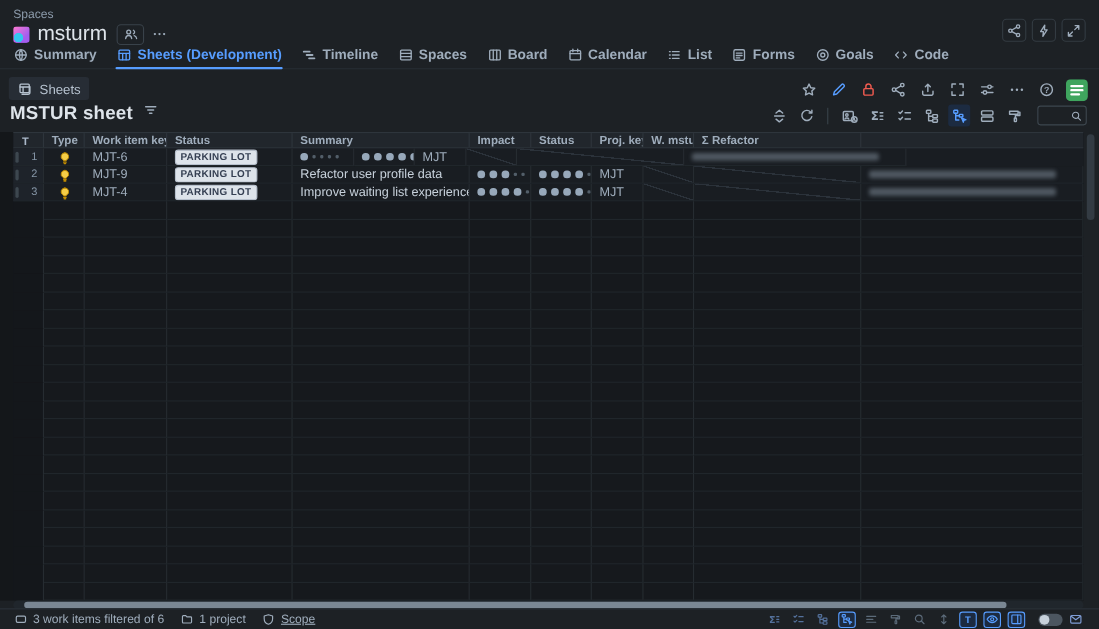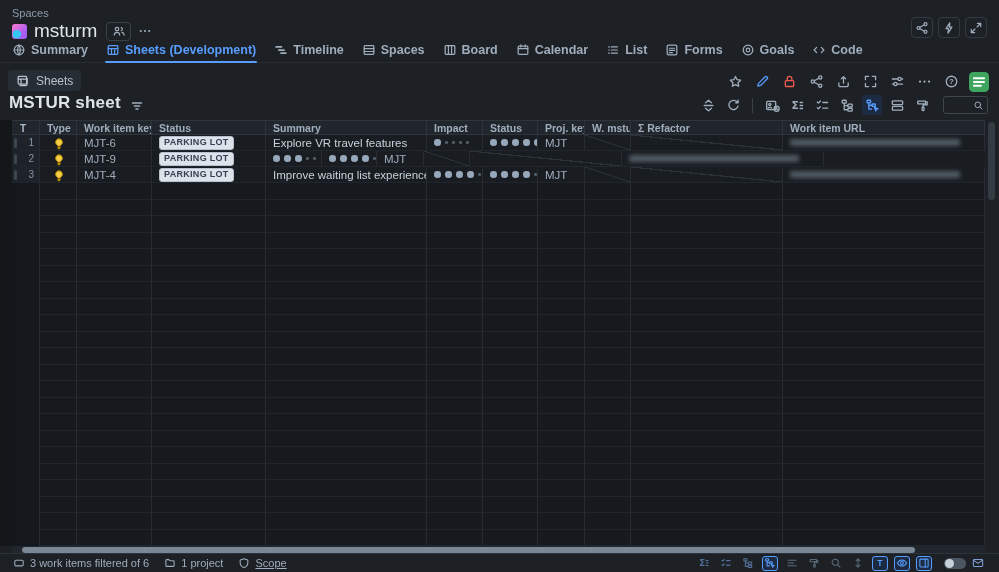--- a/index.html
+++ b/index.html
@@ -32,21 +32,21 @@
   .tab.active{color:var(--blue);align-items:center;}
   .tab.active::after{content:"";position:absolute;left:7px;right:7px;bottom:-1px;height:2px;background:var(--blue);border-radius:1px;}
   
   #plugin{position:absolute;top:64px;left:0;width:999px;height:490px;}
   .sheets-chip{position:absolute;top:6px;left:8px;height:21px;display:flex;align-items:center;gap:6px;
     padding:0 8px;background:#272d35;border:none;border-radius:3px;font-size:12px;color:var(--text);cursor:pointer;}
   .top-actions{position:absolute;top:8px;right:11px;display:flex;align-items:center;gap:8px;}
   .tbtn{width:19px;height:19px;display:flex;align-items:center;justify-content:center;background:transparent;border:none;cursor:pointer;}
   .tbtn svg{width:15px;height:15px;}
   .tbtn.logo svg{width:20px;height:20px;}
-  .sheet-title{position:absolute;top:29px;left:9px;display:flex;align-items:flex-end;gap:9px;}
+  .sheet-title{position:absolute;top:29px;left:9px;display:flex;align-items:flex-start;gap:9px;}
   .sheet-title .t{font-size:17px;font-weight:600;color:#dee4ea;letter-spacing:.2px;}
   .sheet-title .icon{color:var(--muted);}
   .row2-actions{position:absolute;top:31px;right:11px;display:flex;align-items:center;gap:5px;}
   .ibtn{width:20px;height:20px;border-radius:3px;display:flex;align-items:center;justify-content:center;
     background:transparent;border:none;color:var(--muted);cursor:pointer;}
   .ibtn svg{width:15px;height:15px;}
   .ibtn.active{background:var(--blue-bg);color:var(--blue);}
   .vdiv{width:1px;height:15px;background:#39424a;margin:0 4px;}
   .search-box{width:45px;height:18px;border:1px solid #3d474f;border-radius:3px;display:flex;align-items:center;
     padding:0 3px 0 4px;margin-left:6px;color:var(--muted);}
@@ -449,40 +449,38 @@
           </div>
           <div class="hcell" style="width:37px">Type</div>
           <div class="hcell" style="width:75px">Work item key</div>
           <div class="hcell" style="width:114px">Status</div>
           <div class="hcell" style="width:161px">Summary</div>
           <div class="hcell" style="width:56px">Impact</div>
           <div class="hcell" style="width:55px">Status</div>
           <div class="hcell" style="width:47px">Proj. key</div>
           <div class="hcell" style="width:46px">W. msturm</div>
           <div class="hcell" style="width:152px">Σ Refactor</div>
-          <div class="hcell" style="width:202px">Work item URL</div>
         </div>
         <div class="trow">
           <div class="cell gutter" style="width:28px">
             <span class="grip"></span>
             <span class="rownum">1</span>
           </div>
           <div class="cell type" style="width:37px">
             <span class="icon" style="width:12px;height:12px">
               <svg viewBox="0 0 16 16" fill="none" stroke="currentColor" stroke-width="1.4" stroke-linecap="round" stroke-linejoin="round">
                 <path d="M8 2.1a3.9 3.9 0 0 0-2.1 7.2c.4.3.7.7.7 1.1h2.8c0-.4.3-.8.7-1.1A3.9 3.9 0 0 0 8 2.1z" fill="#f5cd47" stroke="#c08b00" stroke-width="1"></path>
                 <path d="M6.7 11.9h2.6M7.2 13.4h1.6" stroke="#c08b00"></path>
               </svg>
             </span>
           </div>
           <div class="cell key" style="width:75px">MJT-6</div>
           <div class="cell" style="width:114px">
             <span class="lozenge">PARKING LOT</span>
           </div>
-          <div class="cell summary" style="width:161px">Explore VR travel features</div>
           <div class="cell" style="width:56px">
             <span class="dots">
               <span class="dot"></span>
               <span class="dot small"></span>
               <span class="dot small"></span>
               <span class="dot small"></span>
               <span class="dot small"></span>
             </span>
           </div>
           <div class="cell" style="width:55px">
@@ -511,20 +509,21 @@
               <svg viewBox="0 0 16 16" fill="none" stroke="currentColor" stroke-width="1.4" stroke-linecap="round" stroke-linejoin="round">
                 <path d="M8 2.1a3.9 3.9 0 0 0-2.1 7.2c.4.3.7.7.7 1.1h2.8c0-.4.3-.8.7-1.1A3.9 3.9 0 0 0 8 2.1z" fill="#f5cd47" stroke="#c08b00" stroke-width="1"></path>
                 <path d="M6.7 11.9h2.6M7.2 13.4h1.6" stroke="#c08b00"></path>
               </svg>
             </span>
           </div>
           <div class="cell key" style="width:75px">MJT-9</div>
           <div class="cell" style="width:114px">
             <span class="lozenge">PARKING LOT</span>
           </div>
+          <div class="cell summary" style="width:161px">Refactor user profile data</div>
           <div class="cell" style="width:56px">
             <span class="dots">
               <span class="dot"></span>
               <span class="dot"></span>
               <span class="dot"></span>
               <span class="dot small"></span>
               <span class="dot small"></span>
             </span>
           </div>
           <div class="cell" style="width:55px">

